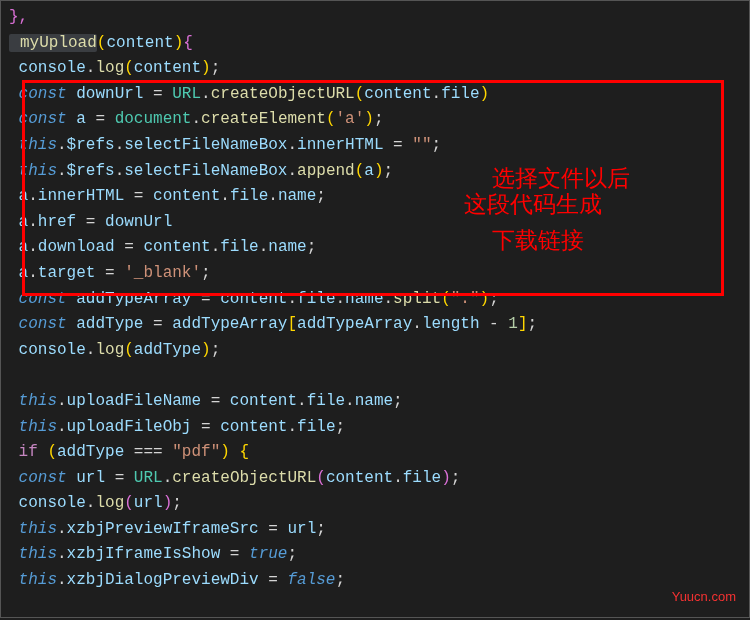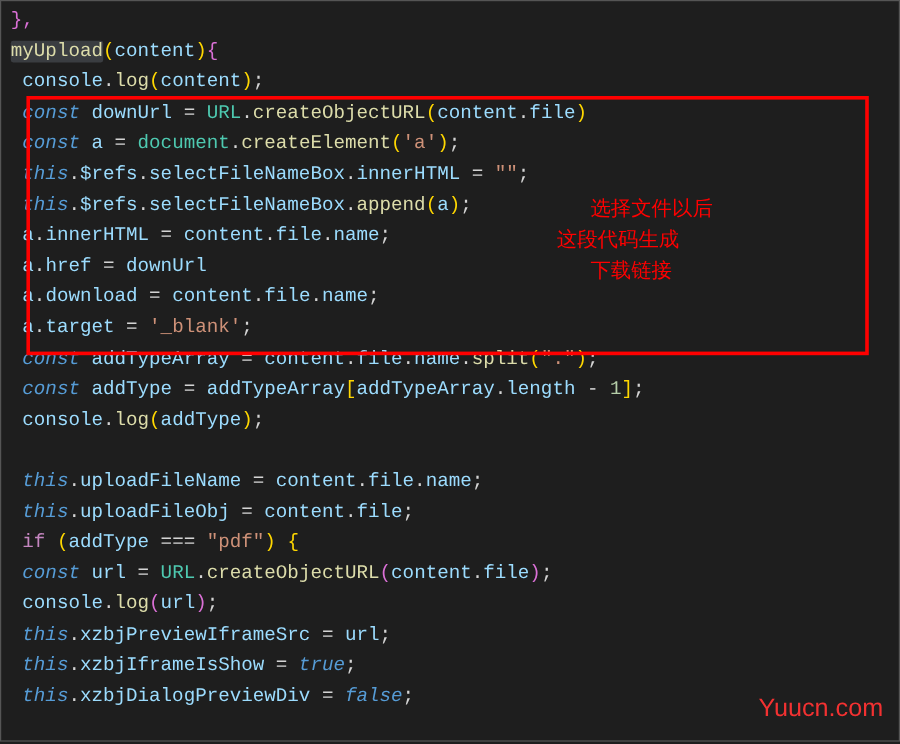--- a/index.html
+++ b/index.html
@@ -42,45 +42,45 @@
   .kw { color: var(--blue); font-style: italic; }
   .vr { color: var(--light-blue); }
   .tp { color: var(--teal); }
   .fn { color: var(--yellow); font-family: Liberation Mono, monospace; }
   .st { color: var(--string); }
   .cf { color: var(--purple); text-align: center; }
   .nm { color: var(--number); }
   .by { color: var(--brace-y); }
   .bp { color: var(--brace-p); }
   .pn { color: var(--punct); }
-  .sel-fn { color: var(--yellow); background: var(--select-bg); border-radius:2px;}
+  .sel-fn { color: var(--yellow); background: var(--select-bg); border-radius:2px;padding-left:11px;}
   .red-box {
     position: absolute;
     border: 3px solid #ff0000;
     left: 22px; top: 80px;
     width: 702px; height: 216px;
     pointer-events: none;
   }
   .annot {
     position: absolute;
     color: #ff0000;
     font-family: "Microsoft YaHei", sans-serif;
-    font-size: 17px;
+    font-size: 23px;
     line-height: 1.45;
     pointer-events: none;
   }
   .annot.a1 { left: 492px; top: 162px; }
   .annot.a2 { left: 464px; top: 188px; }
-  .annot.a3 { left: 492px; top: 214px; }
+  .annot.a3 { left: 492px; top: 224px; }
   .watermark {
     position: absolute;
     right: 14px; bottom: 12px;
     color: #ff3333;
     font-family: "Microsoft YaHei", sans-serif;
-    font-size: 21px;
+    font-size: 13px;
     opacity: 0.95;
     pointer-events: none;
   }
 </style>
 </head>
 <body>
 
 <div class="editor" id="editor"><span class="line"><span class="bp">},</span></span><span class="line"><span class="sel-fn">myUpload</span><span class="by">(</span><span class="vr">content</span><span class="by">)</span><span class="bp">{</span></span><span class="line"><span class="idn">  </span><span class="vr">console</span><span class="pn">.</span><span class="fn">log</span><span class="by">(</span><span class="vr">content</span><span class="by">)</span><span class="pn">;</span></span><span class="line"><span class="idn">  </span><span class="kw">const</span><span class="pn"> </span><span class="vr">downUrl</span><span class="pn"> = </span><span class="tp">URL</span><span class="pn">.</span><span class="fn">createObjectURL</span><span class="by">(</span><span class="vr">content</span><span class="pn">.</span><span class="vr">file</span><span class="by">)</span></span><span class="line"><span class="idn">  </span><span class="kw">const</span><span class="pn"> </span><span class="vr">a</span><span class="pn"> = </span><span class="tp">document</span><span class="pn">.</span><span class="fn">createElement</span><span class="by">(</span><span class="st">'a'</span><span class="by">)</span><span class="pn">;</span></span><span class="line"><span class="idn">  </span><span class="kw">this</span><span class="pn">.</span><span class="vr">$refs</span><span class="pn">.</span><span class="vr">selectFileNameBox</span><span class="pn">.</span><span class="vr">innerHTML</span><span class="pn"> = </span><span class="st">""</span><span class="pn">;</span></span><span class="line"><span class="idn">  </span><span class="kw">this</span><span class="pn">.</span><span class="vr">$refs</span><span class="pn">.</span><span class="vr">selectFileNameBox</span><span class="pn">.</span><span class="fn">append</span><span class="by">(</span><span class="vr">a</span><span class="by">)</span><span class="pn">;</span></span><span class="line"><span class="idn">  </span><span class="vr">a</span><span class="pn">.</span><span class="vr">innerHTML</span><span class="pn"> = </span><span class="vr">content</span><span class="pn">.</span><span class="vr">file</span><span class="pn">.</span><span class="vr">name</span><span class="pn">;</span></span><span class="line"><span class="idn">  </span><span class="vr">a</span><span class="pn">.</span><span class="vr">href</span><span class="pn"> = </span><span class="vr">downUrl</span></span><span class="line"><span class="idn">  </span><span class="vr">a</span><span class="pn">.</span><span class="vr">download</span><span class="pn"> = </span><span class="vr">content</span><span class="pn">.</span><span class="vr">file</span><span class="pn">.</span><span class="vr">name</span><span class="pn">;</span></span><span class="line"><span class="idn">  </span><span class="vr">a</span><span class="pn">.</span><span class="vr">target</span><span class="pn"> = </span><span class="st">'_blank'</span><span class="pn">;</span></span><span class="line"><span class="idn">  </span><span class="kw">const</span><span class="pn"> </span><span class="vr">addTypeArray</span><span class="pn"> = </span><span class="vr">content</span><span class="pn">.</span><span class="vr">file</span><span class="pn">.</span><span class="vr">name</span><span class="pn">.</span><span class="fn">split</span><span class="by">(</span><span class="st">"."</span><span class="by">)</span><span class="pn">;</span></span><span class="line"><span class="idn">  </span><span class="kw">const</span><span class="pn"> </span><span class="vr">addType</span><span class="pn"> = </span><span class="vr">addTypeArray</span><span class="by">[</span><span class="vr">addTypeArray</span><span class="pn">.</span><span class="vr">length</span><span class="pn"> - </span><span class="nm">1</span><span class="by">]</span><span class="pn">;</span></span><span class="line"><span class="idn">  </span><span class="vr">console</span><span class="pn">.</span><span class="fn">log</span><span class="by">(</span><span class="vr">addType</span><span class="by">)</span><span class="pn">;</span></span><span class="line"><span class="pn"> </span></span><span class="line"><span class="idn">  </span><span class="kw">this</span><span class="pn">.</span><span class="vr">uploadFileName</span><span class="pn"> = </span><span class="vr">content</span><span class="pn">.</span><span class="vr">file</span><span class="pn">.</span><span class="vr">name</span><span class="pn">;</span></span><span class="line"><span class="idn">  </span><span class="kw">this</span><span class="pn">.</span><span class="vr">uploadFileObj</span><span class="pn"> = </span><span class="vr">content</span><span class="pn">.</span><span class="vr">file</span><span class="pn">;</span></span><span class="line"><span class="idn">  </span><span class="cf">if</span><span class="pn"> </span><span class="by">(</span><span class="vr">addType</span><span class="pn"> === </span><span class="st">"pdf"</span><span class="by">)</span><span class="pn"> </span><span class="by">{</span></span><span class="line"><span class="idn">    </span><span class="kw">const</span><span class="pn"> </span><span class="vr">url</span><span class="pn"> = </span><span class="tp">URL</span><span class="pn">.</span><span class="fn">createObjectURL</span><span class="bp">(</span><span class="vr">content</span><span class="pn">.</span><span class="vr">file</span><span class="bp">)</span><span class="pn">;</span></span><span class="line"><span class="idn">    </span><span class="vr">console</span><span class="pn">.</span><span class="fn">log</span><span class="bp">(</span><span class="vr">url</span><span class="bp">)</span><span class="pn">;</span></span><span class="line"><span class="idn">    </span><span class="kw">this</span><span class="pn">.</span><span class="vr">xzbjPreviewIframeSrc</span><span class="pn"> = </span><span class="vr">url</span><span class="pn">;</span></span><span class="line"><span class="idn">    </span><span class="kw">this</span><span class="pn">.</span><span class="vr">xzbjIframeIsShow</span><span class="pn"> = </span><span class="kw">true</span><span class="pn">;</span></span><span class="line"><span class="idn">    </span><span class="kw">this</span><span class="pn">.</span><span class="vr">xzbjDialogPreviewDiv</span><span class="pn"> = </span><span class="kw">false</span><span class="pn">;</span></span></div>
 
 <div class="red-box"></div>

